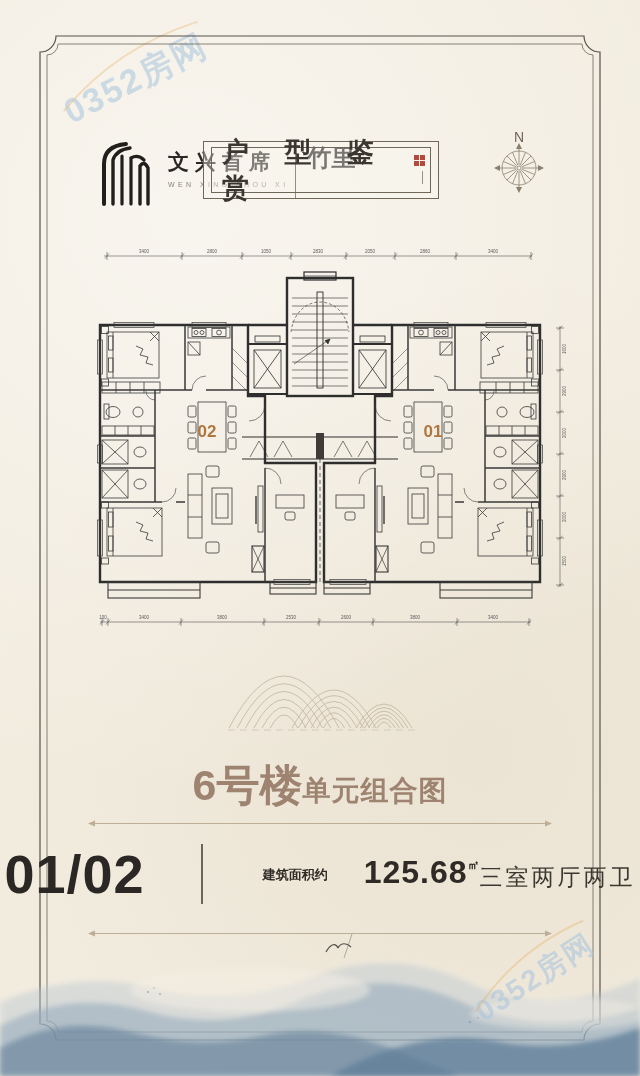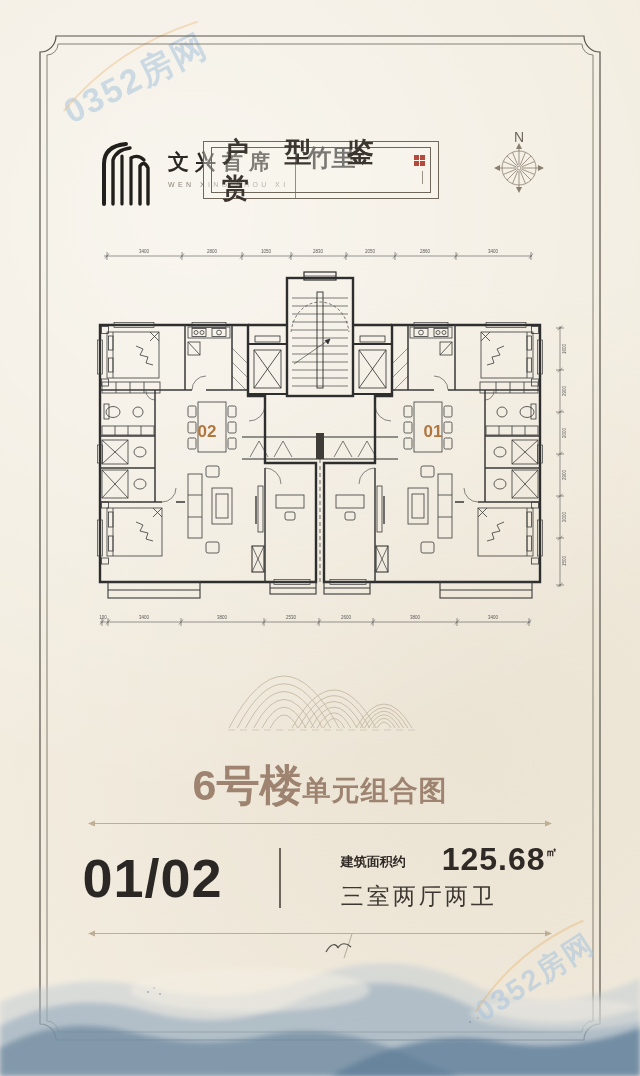--- a/index.html
+++ b/index.html
@@ -44,21 +44,21 @@
   .seal-tail{position:absolute;right:15px;top:29px;width:1px;height:13px;background:#9b9287;}
   
   .section-title{left:0;top:757px;width:640px;text-align:center;color:var(--c-section_title);}
   .section-title .big{font-size:43px;font-weight:600;}
   .section-title .small{font-size:28px;font-weight:600;letter-spacing:1px;}
   .divider{left:88px;width:464px;height:9px;}
   .d1{top:819px;} .d2{top:929px;}
   .info{left:0;top:843px;width:640px;display:flex;justify-content:center;align-items:center;gap:40px;}
   .info-units{font-size:54px;font-weight:600;letter-spacing:1px;color:var(--c-ink_dark);}
   .info-sep{width:2px;height:60px;background:#6b655c;margin:0 20px 0 16px;}
-  .info-col{display:flex;flex-direction:column;justify-content:center;}
+  .info-col{display:flex;flex-direction:row;justify-content:center;}
   .info-line1{color:#2f2a25;display:flex;align-items:flex-start;line-height:1;}
   .area-prefix{font-size:13px;font-weight:bold;padding-top:12px;}
   .area-value{font-size:32px;font-weight:bold;letter-spacing:1px;margin-left:36px;}
   .area-unit{font-size:12px;font-weight:bold;padding-top:3px;}
   .info-line2{font-size:23px;letter-spacing:3px;color:#3c3731;margin-top:6px;}
   svg{display:block;}
   .plan text{font-family:"Liberation Sans","DejaVu Sans",sans-serif;}
 </style>
 </head>
 <body>

